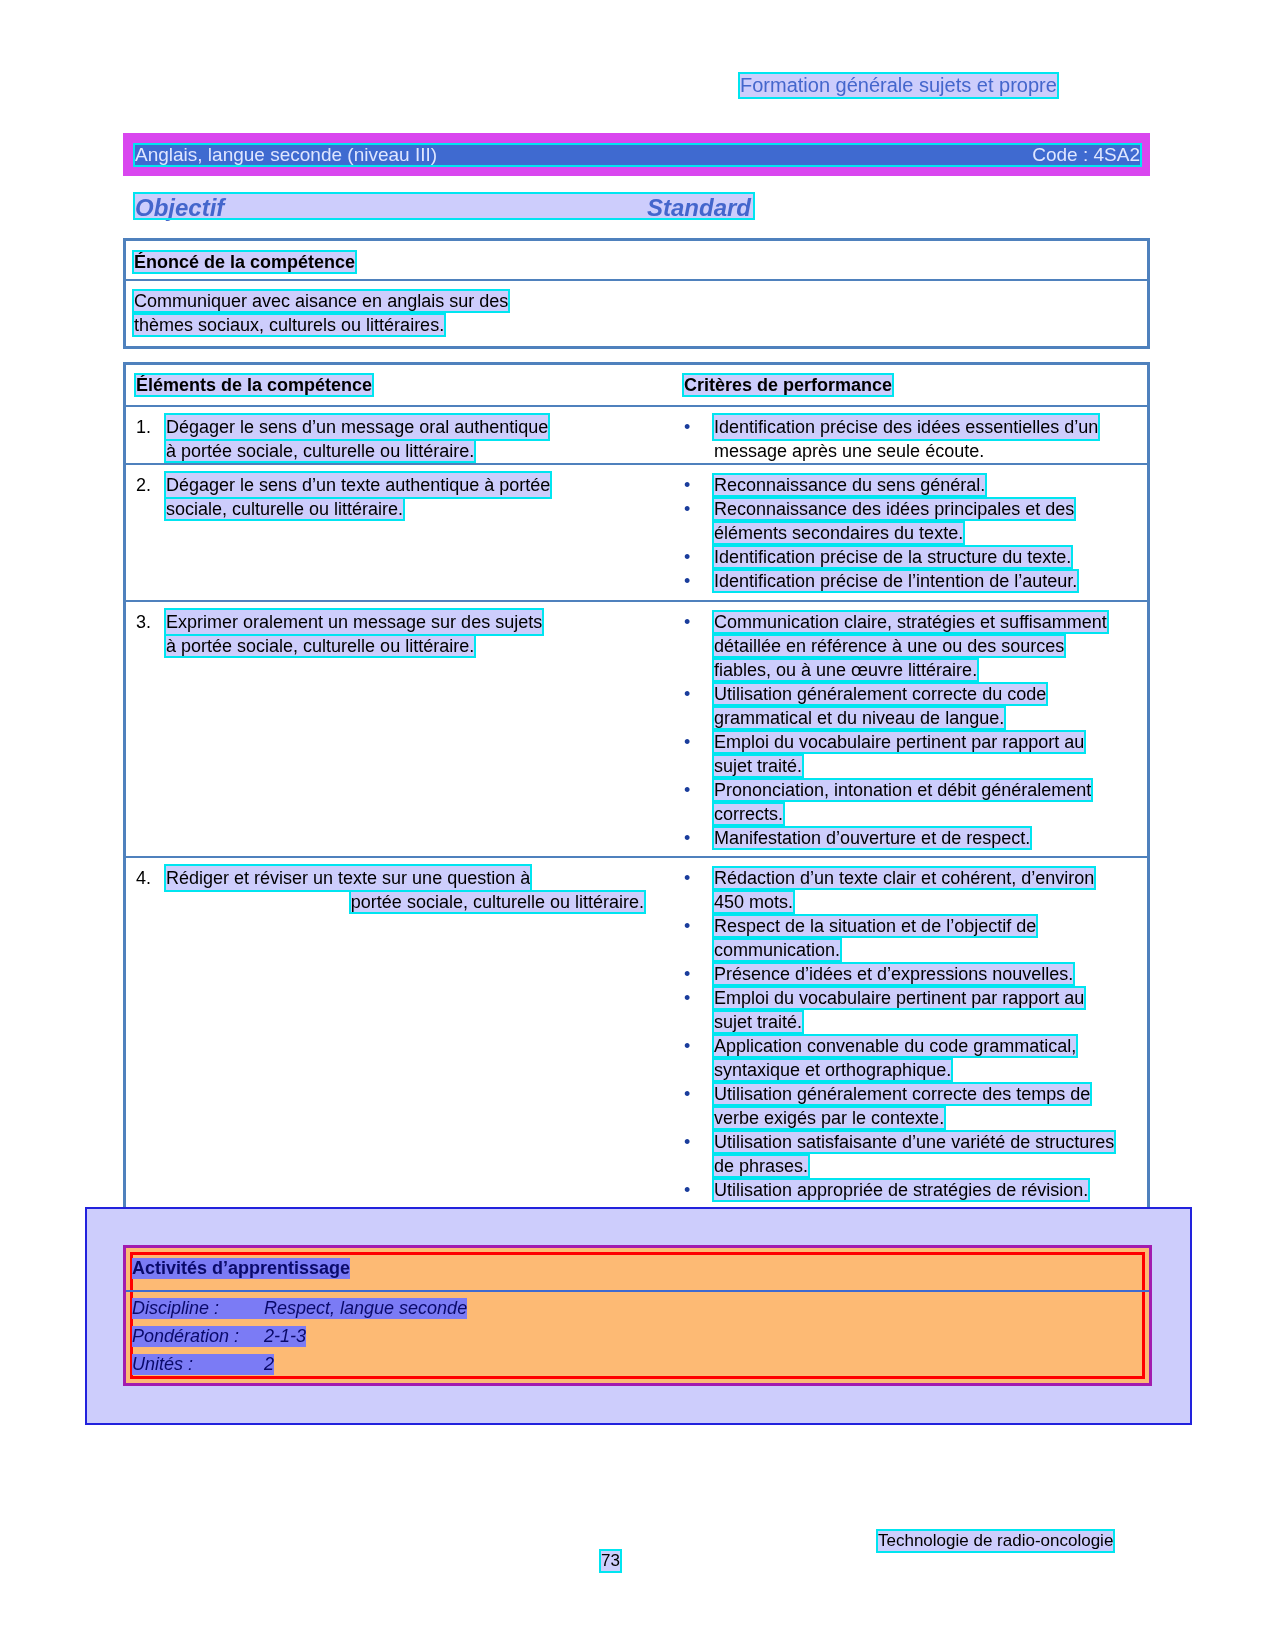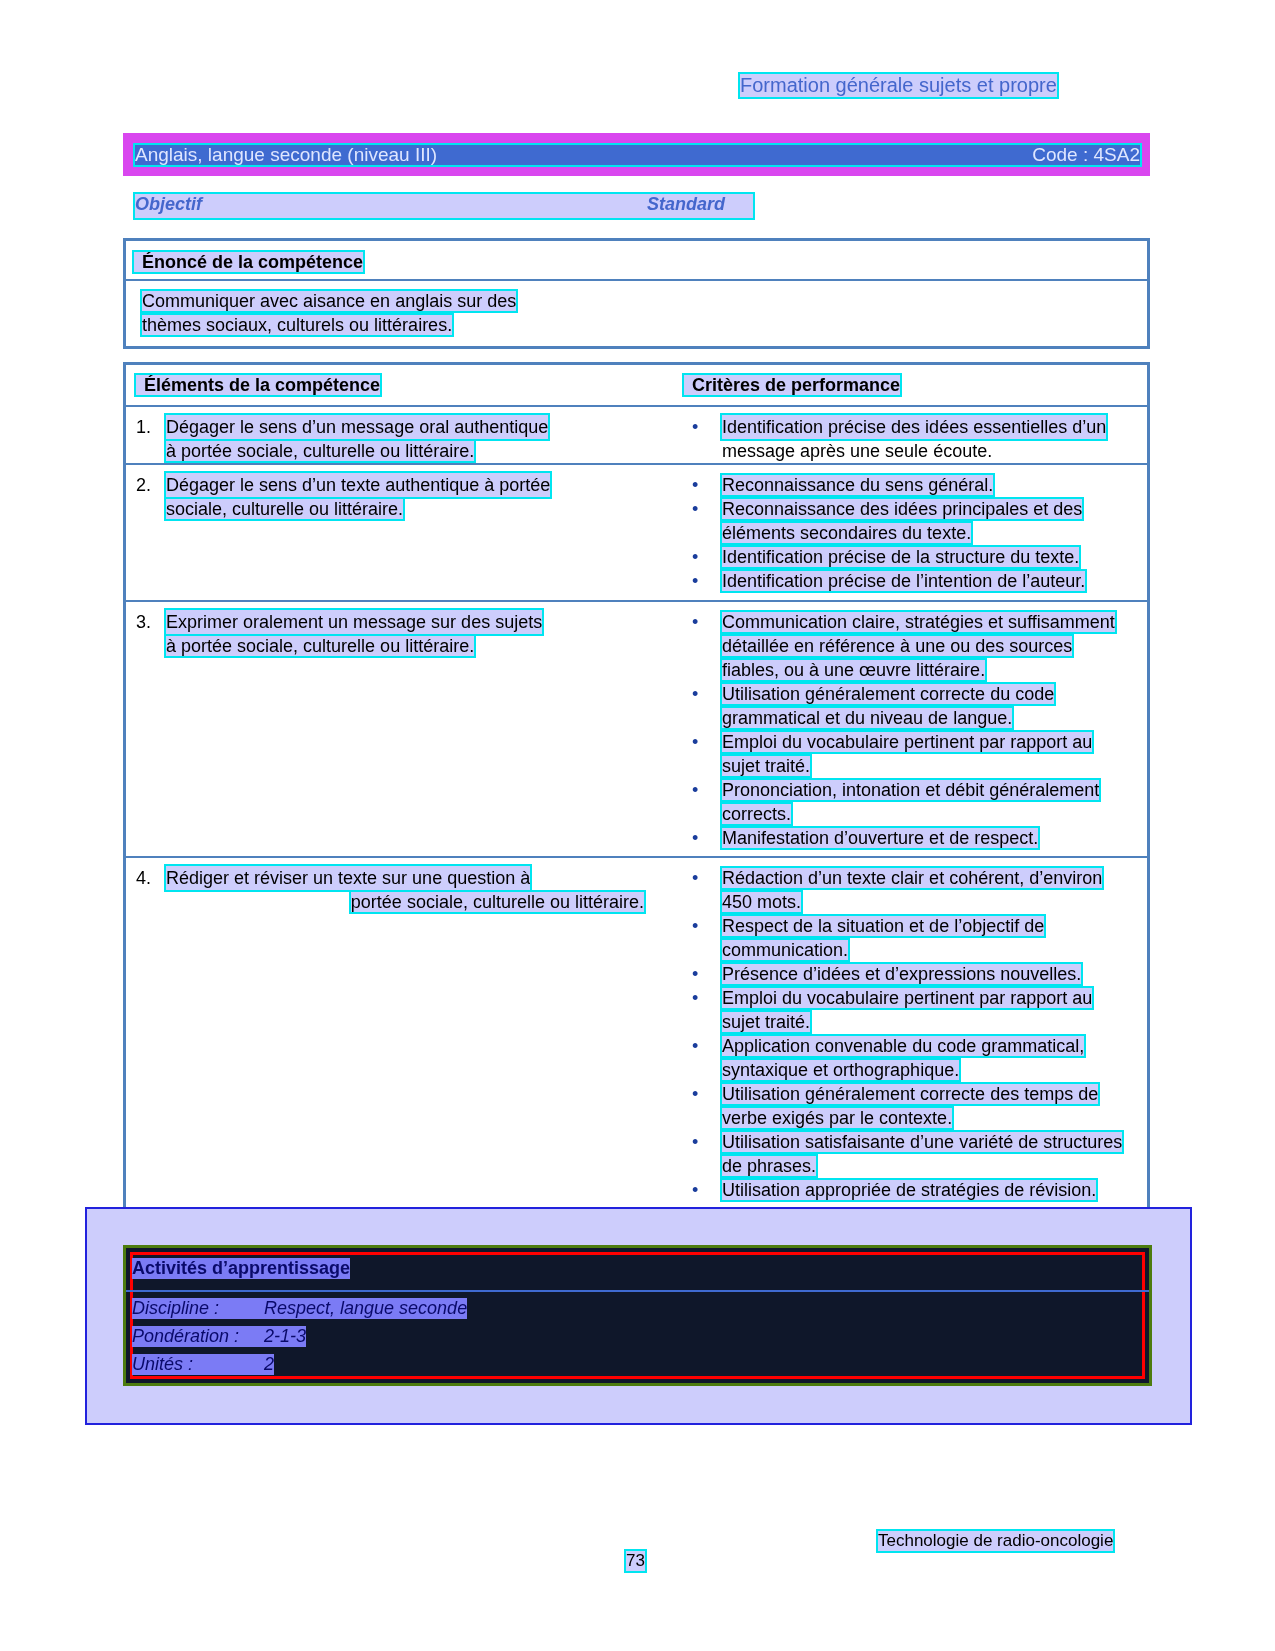--- a/index.html
+++ b/index.html
@@ -1,46 +1,46 @@
 <!DOCTYPE html>
 <html><head>
 <meta charset="utf-8">
 <style>
   html, body { margin:0; padding:0; }
   body { width:1275px; height:1651px; background:#ffffff; position:relative; font-family:"Liberation Sans", sans-serif; color:#000; overflow:hidden; }
   .hl { background:#cdcdfc; outline:2px solid #00e5f0; }
   .top-right { position:absolute; left:740px; top:74px; font-size:20px; color:#4466cc; }
   .banner { position:absolute; left:123px; top:133px; width:1027px; height:43px; background:#d946ef; }
   .banner .inner { position:absolute; left:12px; right:10px; top:12px; height:20px; background:#3f6ad0; display:flex; justify-content:space-between; align-items:center; color:#dfe6ff; font-size:19px; outline:2px solid #00e5f0; }
-  .objstd { position:absolute; left:135px; top:194px; width:618px; height:24px; display:flex; font-style:italic; font-weight:bold; font-size:18px; color:#4466cc; }
+  .objstd { position:absolute; left:135px; top:194px; width:618px; height:24px; display:flex; font-style:italic; font-weight:bold; font-size:24px; color:#4466cc; }
   .objstd span.o { width:512px; }
   .box { position:absolute; border:3px solid #4f81bd; background:#fff; }
   .box .row { border-bottom:2px solid #4f81bd; }
   .box .row:last-child { border-bottom:none; }
   .bold { font-weight:bold; }
-  .txt { font-size:18px; line-height:24px;padding-left:8px; }
+  .txt { font-size:18px; line-height:24px; }
   .enonce { left:123px; top:238px; width:1021px; height:105px; }
   .elem { left:123px; top:362px; width:1021px; height:866px; }
   .erow { display:flex; }
   .ecol-l { width:508px; padding-left:10px; }
   .ecol-r { flex:1;margin-left:40px; }
   .num-item { display:flex; }
   .num-item .n { width:30px; }
   .crit { display:flex; }
   .crit .b { width:30px; color:#1a3d9c; }
   .act-outer { position:absolute; left:85px; top:1207px; width:1103px; height:214px; background:#cdcdfc; border:2px solid #2222dd; }
-  .act { position:absolute; left:123px; top:1245px; width:1023px; height:135px; border:3px solid #4d7c0f; background:#0f172a; }
+  .act { position:absolute; left:123px; top:1245px; width:1023px; height:135px; border:3px solid #a21caf; background:#fdba74; }
   .act .red { position:absolute; left:4px; top:4px; right:4px; bottom:4px; border:3px solid #ff0000; }
   .act .hdr { position:absolute; left:6px; top:10px; font-weight:bold; font-size:18px; color:#0a0a6a; background:#7b7bf5; }
   .act .sep { position:absolute; left:0; right:0; top:42px; border-top:2px solid #3f6ad0; }
   .act .line { position:absolute; left:6px; font-size:18px; color:#0a0a6a; display:flex;font-style:italic; }
   .act .line .k { width:132px; background:#7b7bf5; }
   .act .line .v { background:#7b7bf5; }
   .footer-r { position:absolute; left:878px; top:1531px; font-size:17px; }
-  .pagenum { position:absolute; left:626px; top:1551px; font-size:17px; }
+  .pagenum { position:absolute; left:601px; top:1551px; font-size:17px; }
 </style>
 </head>
 <body>
 
 <div class="top-right hl">Formation générale sujets et propre</div>
 
 <div class="banner">
   <div class="inner">
     <span>Anglais, langue seconde (niveau III)</span>
     <span>Code : 4SA2</span>

